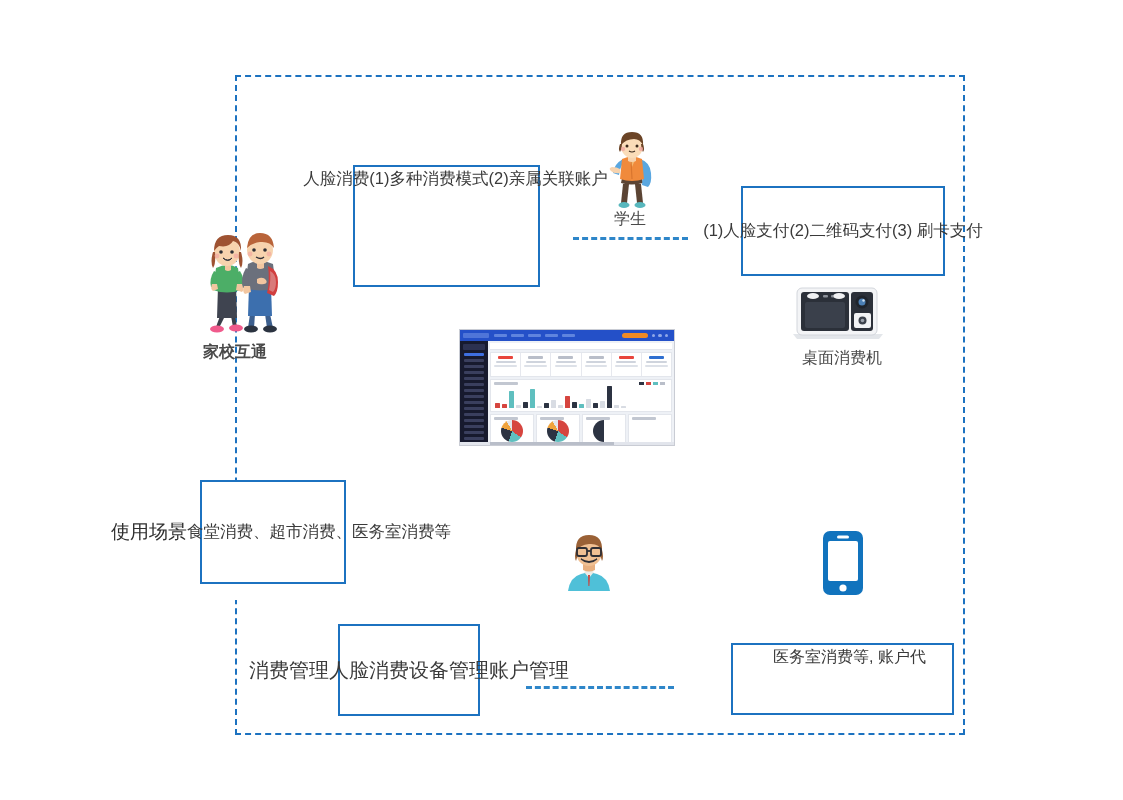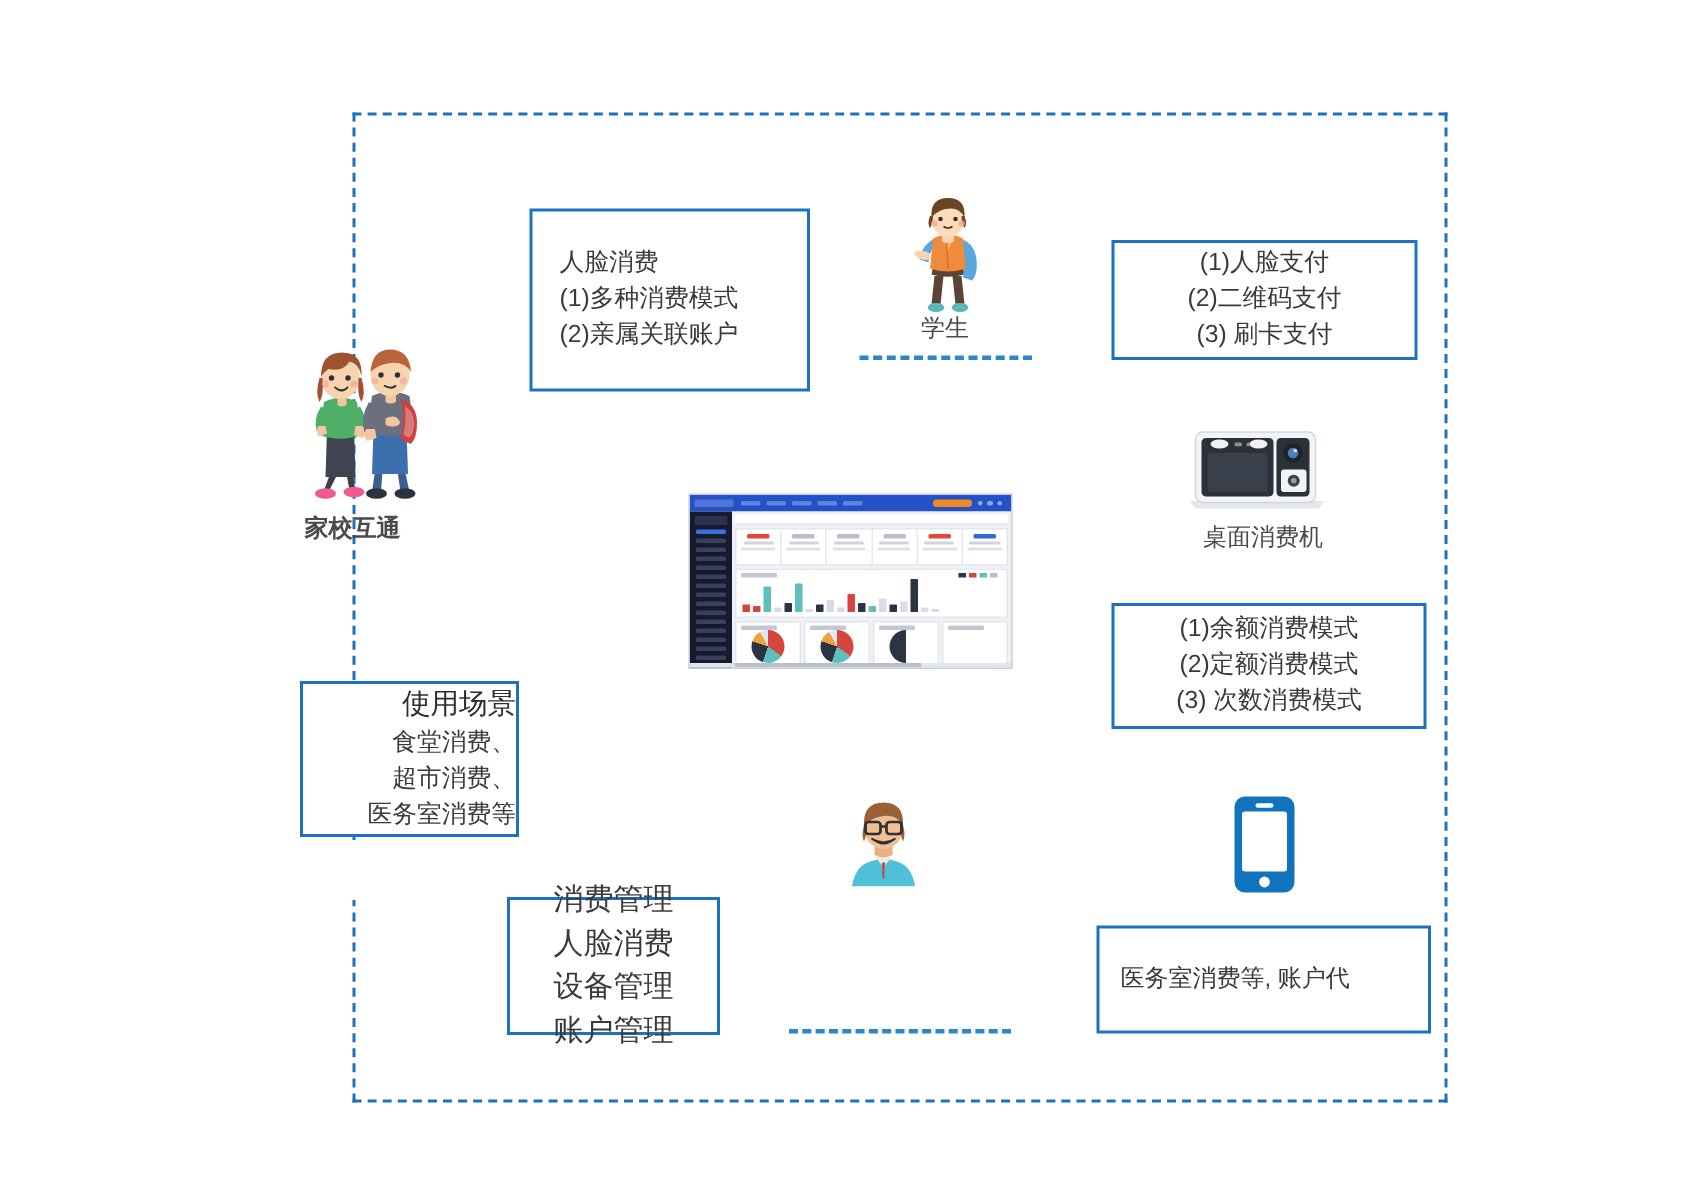--- a/index.html
+++ b/index.html
@@ -36,47 +36,48 @@
     position: absolute;
     background: #ffffff;
   }
   
   .box {
     position: absolute;
     box-sizing: border-box;
     border: 2px solid #1c72c0;
     background: #ffffff;
     display: flex;
-    flex-direction: column;
+    flex-direction: row;
     justify-content: center;
     line-height: 1.45;
     font-size: 16.5px;
     color: #3a3a3a;
+    margin-top: 26px;
   }
   .box .line { white-space: nowrap; }
 
   .box-face-pay {
     left: 353px; top: 139px; width: 187px; height: 122px;
     padding-left: 18px;
     align-items: flex-start;
   }
   .box-pay-methods {
-    left: 741px; top: 160px; width: 204px; height: 80px;
+    left: 741px; top: 160px; width: 204px; height: 90px;
     align-items: center;
     text-align: center;
   }
   .box-consume-modes {
     left: 741px; top: 402px; width: 210px; height: 84px;
     align-items: center;
     text-align: center;
   }
   .box-scenes {
     left: 200px; top: 454px; width: 146px; height: 104px;
     padding-left: 16px;
-    align-items: flex-end;
+    align-items: center;
   }
   .box-scenes .title {
     font-size: 19px;
     color: #2f2f2f;
     margin-bottom: 1px;
   }
   .box-manage {
     left: 338px; top: 598px; width: 142px; height: 92px;
     align-items: center;
     text-align: center;
@@ -337,25 +338,20 @@
     <div class="line">(1)多种消费模式</div>
     <div class="line">(2)亲属关联账户</div>
   </div>
 
   <div class="box box-pay-methods">
     <div class="line">(1)人脸支付</div>
     <div class="line">(2)二维码支付</div>
     <div class="line">(3) 刷卡支付</div>
   </div>
 
-  <div class="box box-consume-modes">
-    <div class="line">(1)余额消费模式</div>
-    <div class="line">(2)定额消费模式</div>
-    <div class="line">(3) 次数消费模式</div>
-  </div>
 
   <div class="box box-scenes">
     <div class="line title">使用场景</div>
     <div class="line">食堂消费、</div>
     <div class="line">超市消费、</div>
     <div class="line">医务室消费等</div>
   </div>
 
   <div class="box box-manage">
     <div class="line">消费管理</div>

